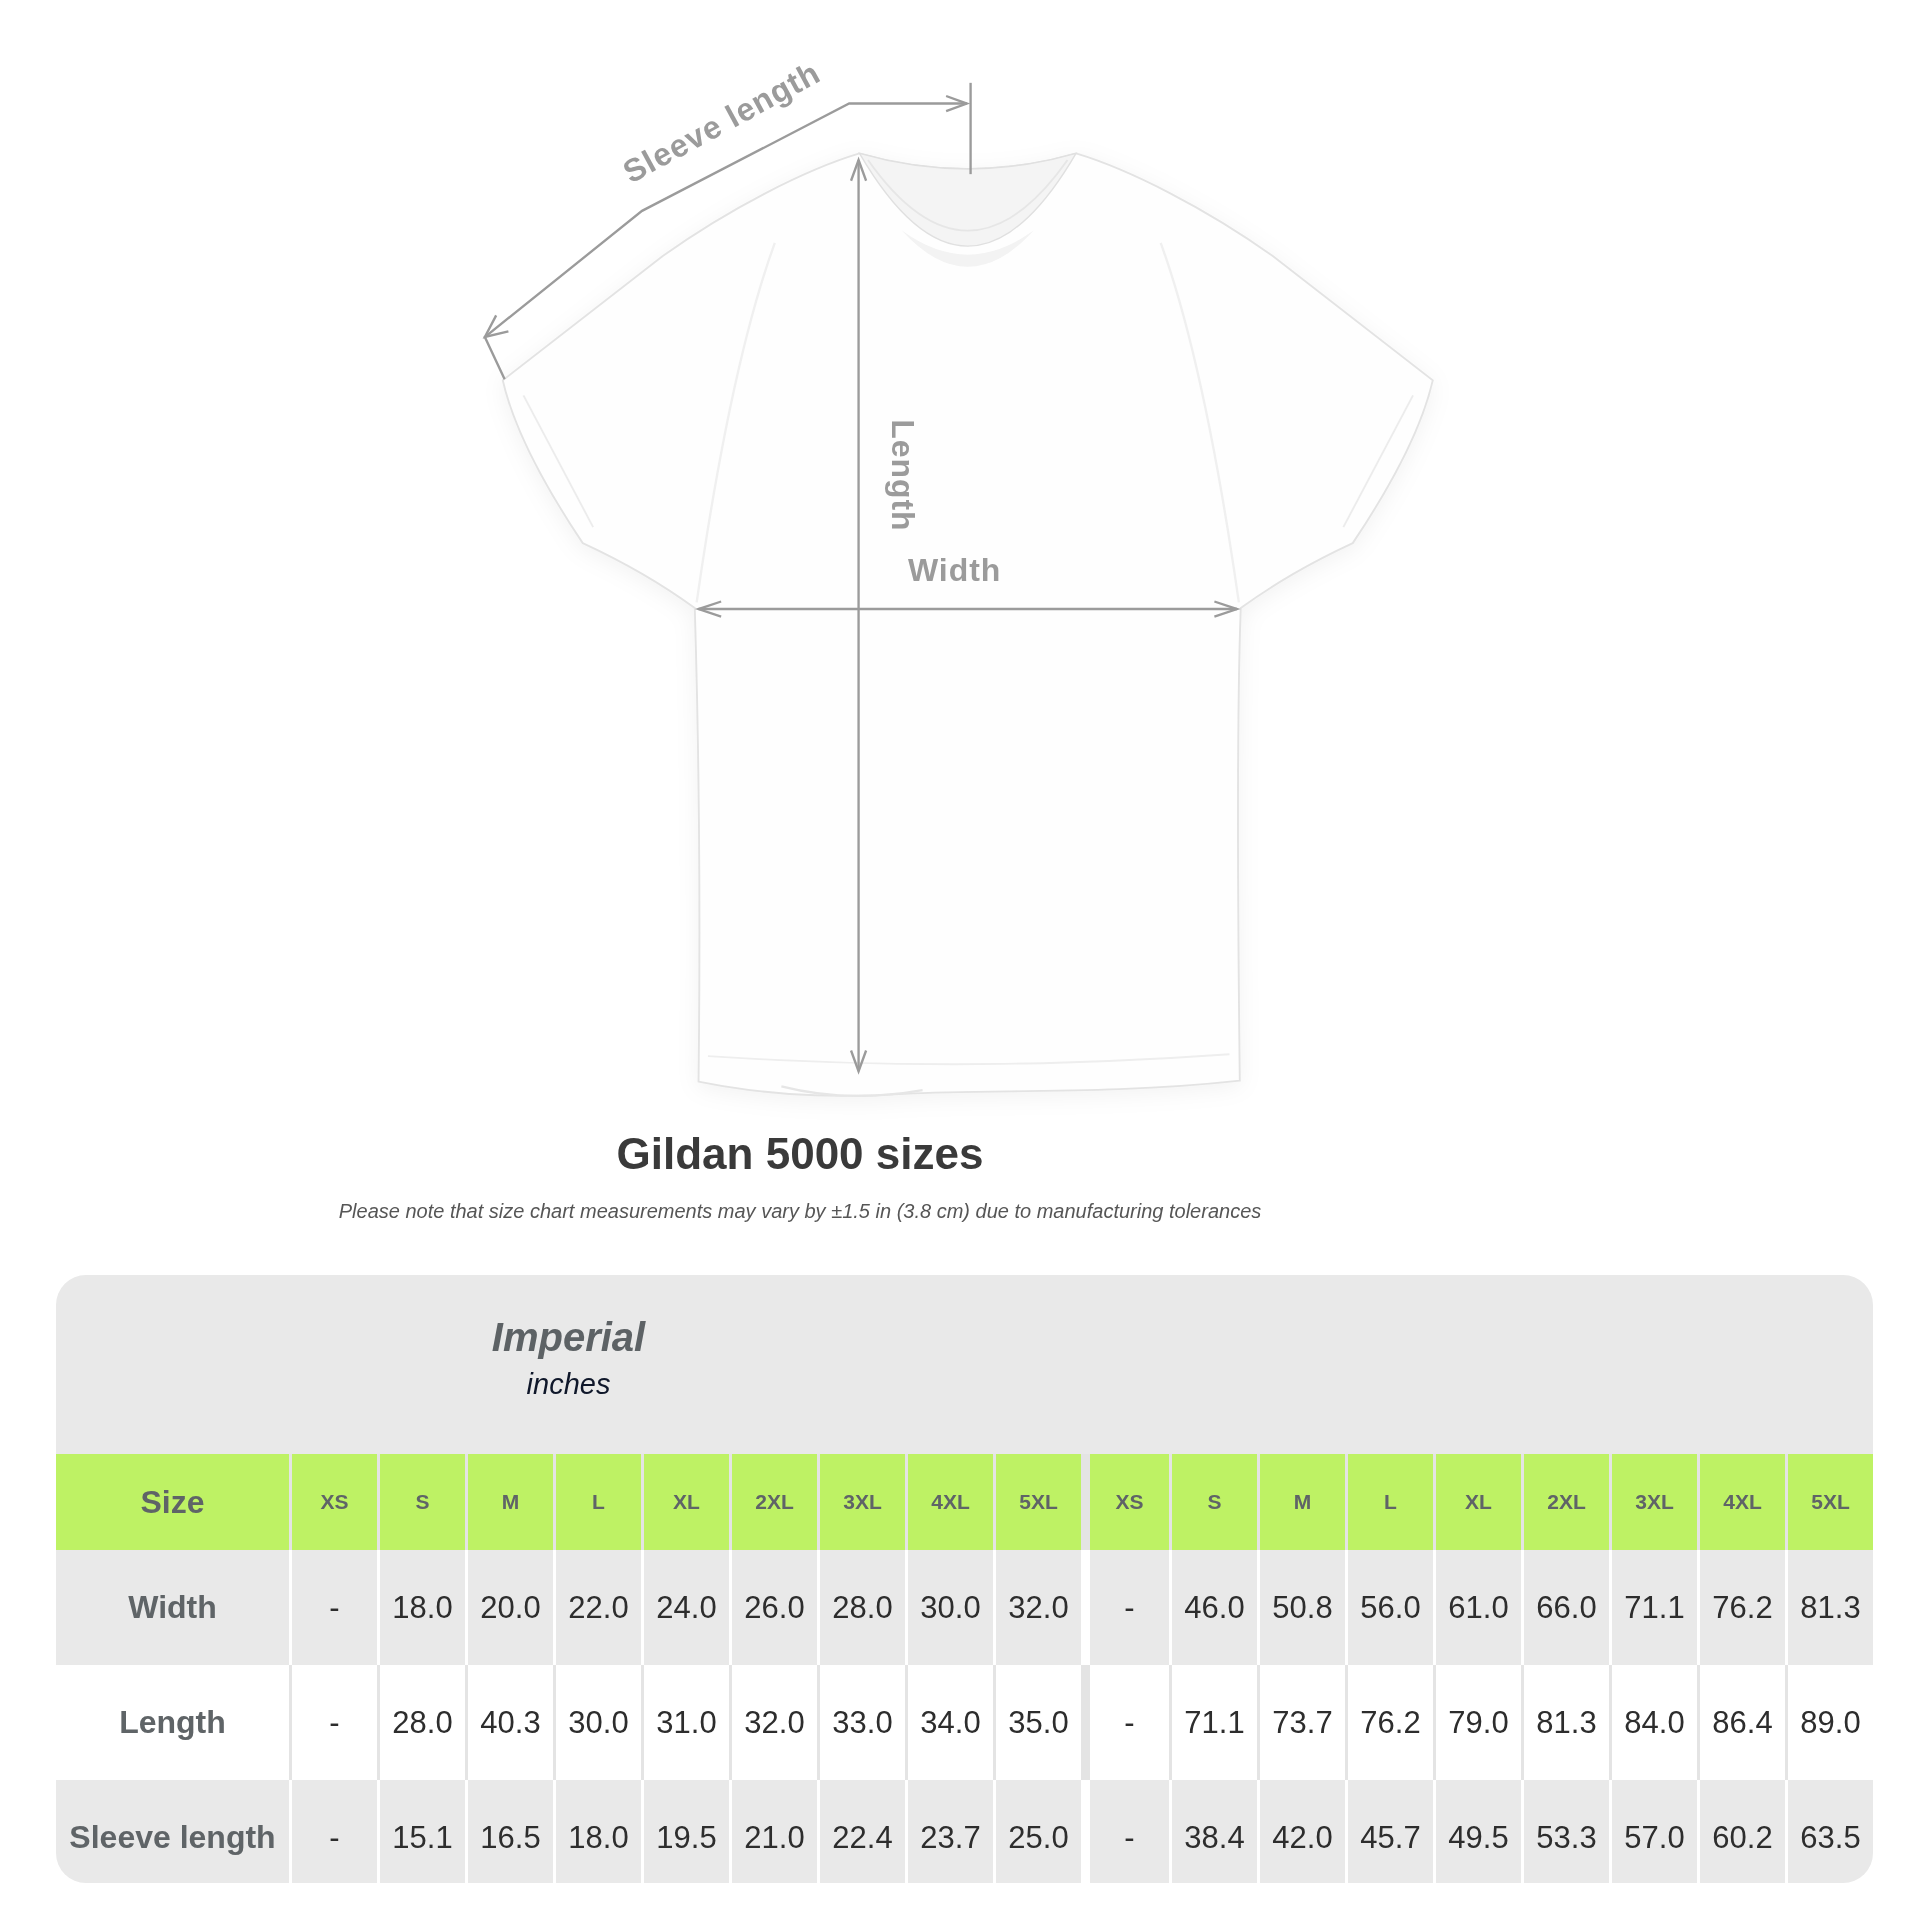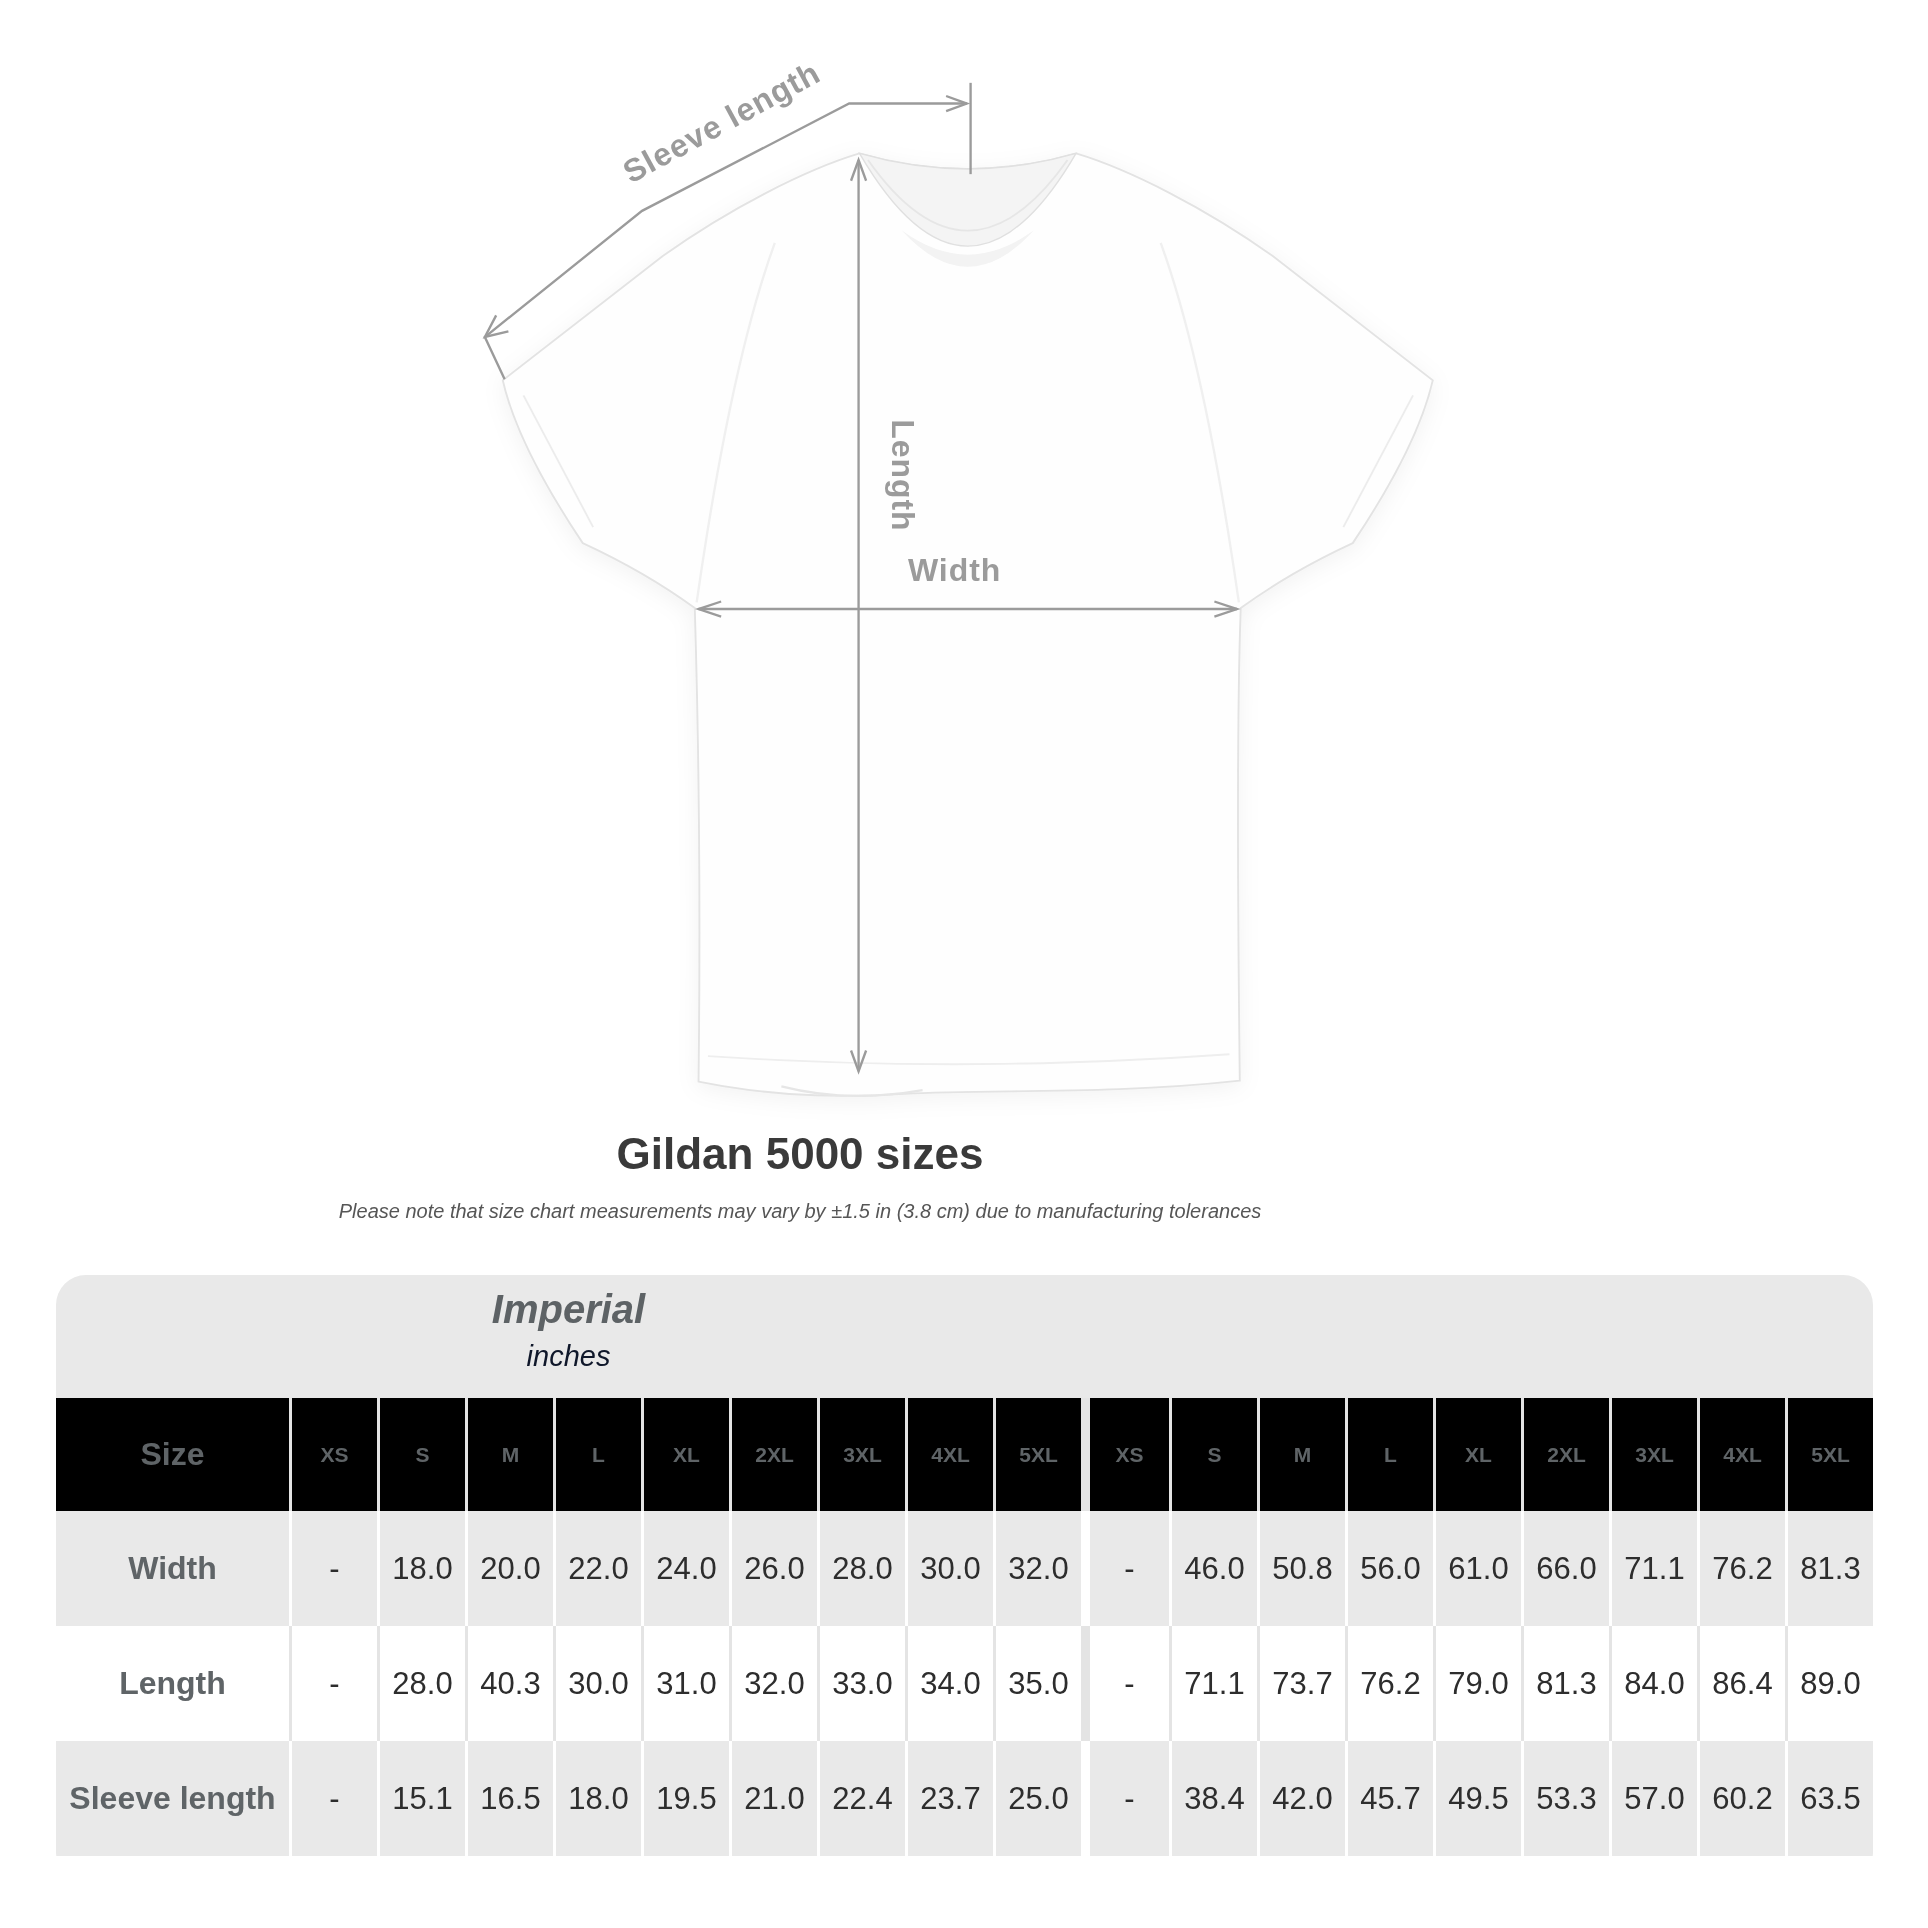--- a/index.html
+++ b/index.html
@@ -13,22 +13,22 @@
   
   .title-block{position:absolute;top:1126px;left:0;width:1600px;text-align:center;}
   .main-title{font-size:44px;font-weight:bold;color:#3a3a3a;line-height:55px;margin:0;}
   .sub-title{font-size:20px;font-style:italic;color:#565656;margin-top:11.3px;line-height:38px;}
   
   .size-table{
     position:absolute;top:1275px;left:56px;width:1817px;height:608px;
     border-radius:30px;overflow:hidden;
   }
   .trow{display:grid;grid-template-columns:233px repeat(18,1fr);}
-  .grow{height:123px;background:#e9e9e9;}
-  .hrow{height:113px;background:#000000;}
+  .grow{height:179px;background:#e9e9e9;}
+  .hrow{height:96px;background:#bef264;}
   .drow{height:115px;}
   .drow.gray{background:#e9e9e9;}
   .drow.white{background:#ffffff;}
   .cell{display:flex;align-items:center;justify-content:center;}
   .gcell{flex-direction:column;justify-content:center;padding-bottom:13px;}
   .gcell.imperial{grid-column:1/11;}
   .gcell.metric{grid-column:11/20;}
   .gtitle{font-size:40px;font-weight:bold;font-style:italic;color:#5d6265;line-height:49px;}
   .gunit{font-size:29px;font-style:italic;color:#0f172a;line-height:38px;margin-top:3px;}
   .label-cell{font-size:32px;font-weight:bold;color:#5f6467;}

